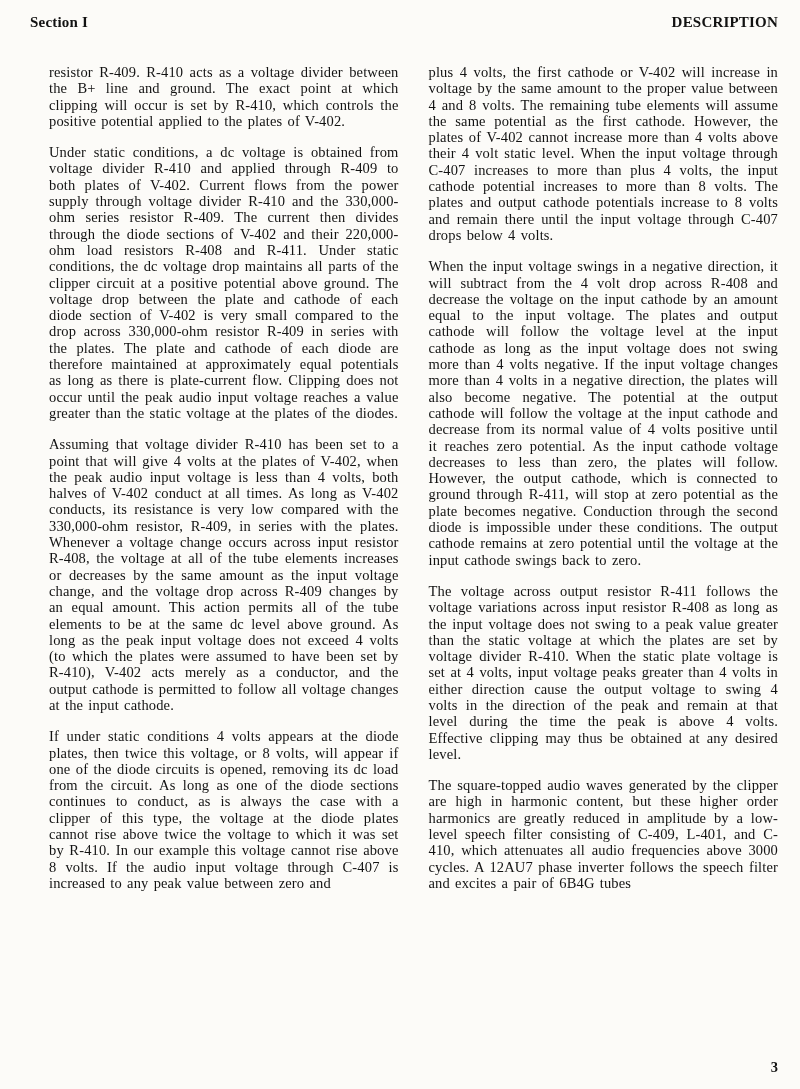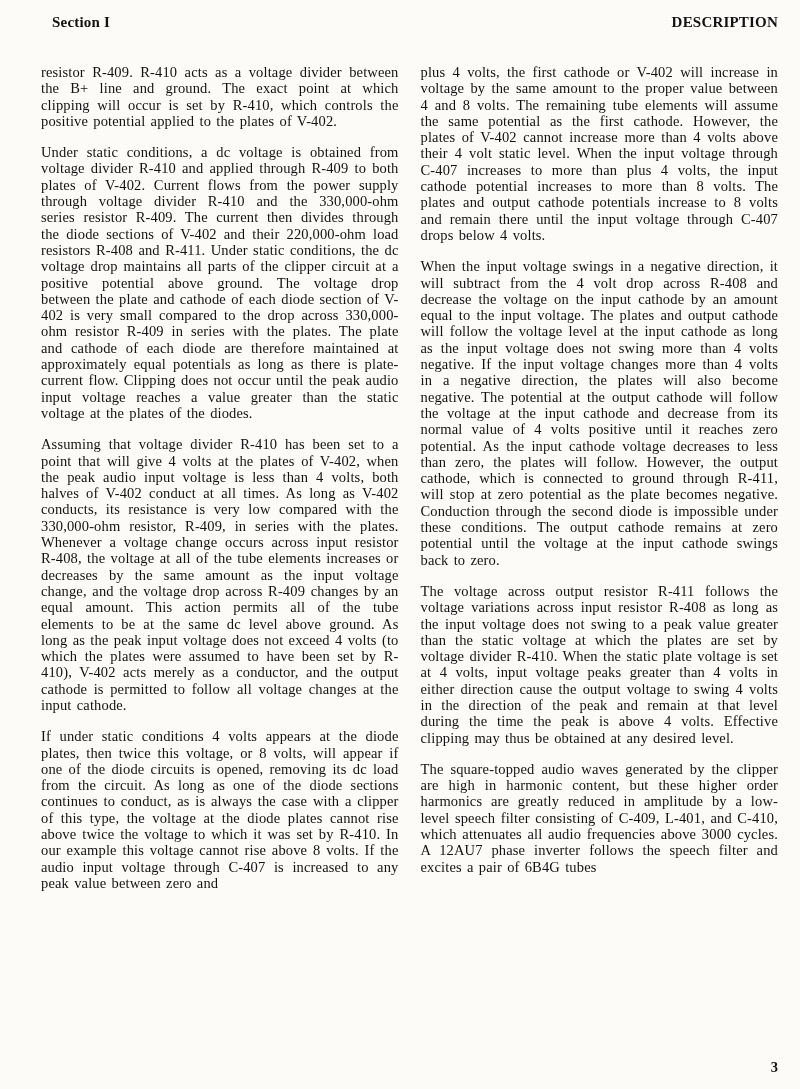--- a/index.html
+++ b/index.html
@@ -14,21 +14,21 @@
     margin: 0 auto;
     background: #fcfbf8;
     color: #121212;
     font-family: "Liberation Serif", "DejaVu Serif", serif;
     overflow: hidden;
     box-sizing: border-box;
   }
   .running-head {
     position: absolute;
     top: 14px;
-    left: 52px;
+    left: 30px;
     right: 22px;
     display: flex;
     justify-content: space-between;
     align-items: baseline;
     font-size: 15px;
     font-weight: bold;
     letter-spacing: 0.2px;
   }
   .body-columns {
     position: absolute;
@@ -36,21 +36,21 @@
     left: 41px;
     right: 22px;
     display: flex;
     gap: 22px;
   }
   .col {
     flex: 1 1 0;
     min-width: 0;
   }
   .col p {
-    margin: 0 0 15px 0;
+    margin: 0 0 15px 8px;
     font-size: 14.5px;
     line-height: 16.3px;
     text-align: justify;
     text-justify: inter-word;
     word-spacing: 0.10em;
     letter-spacing: 0.01em;
     hyphens: auto;
     -webkit-hyphens: auto;
   }
   .col p:last-child {

